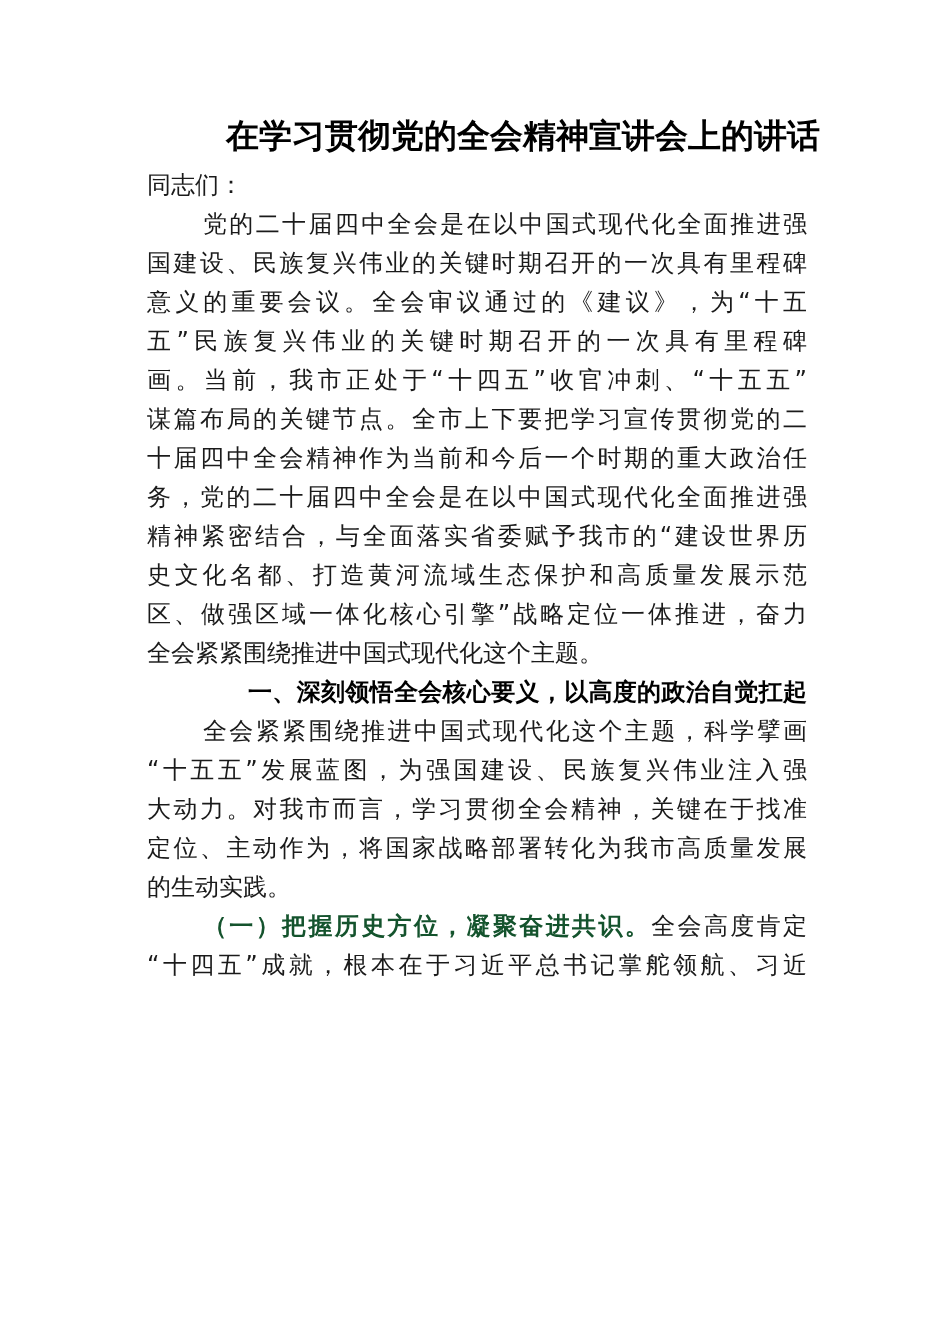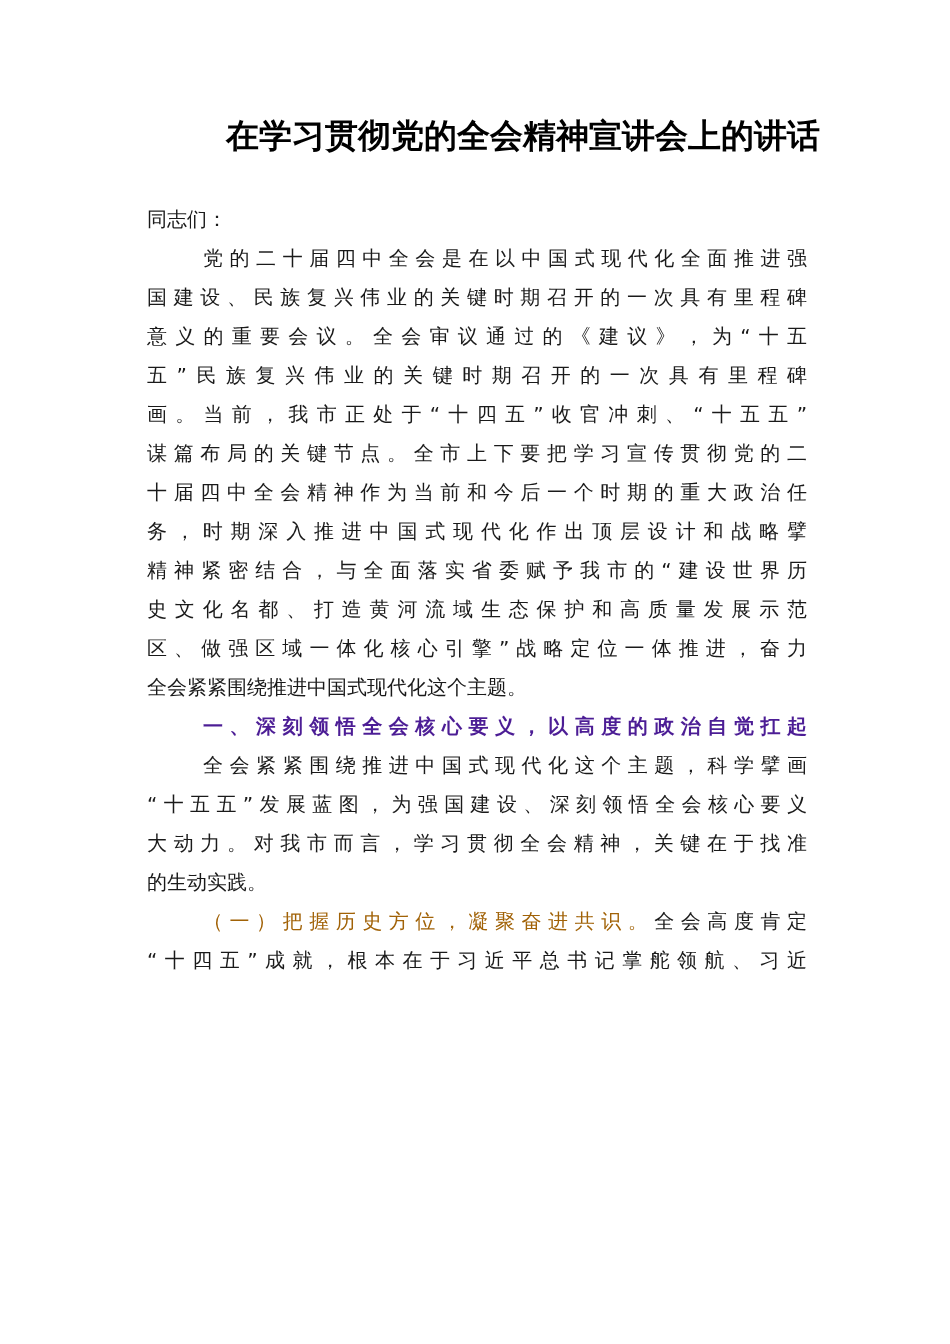--- a/index.html
+++ b/index.html
@@ -33,47 +33,48 @@
       font-size: 33px;
       line-height: 48px;
       letter-spacing: 0px;
       color: #000000;
       white-space: nowrap;
       padding-left: 48px;
     }
     .body {
       position: absolute;
       left: 147px;
-      top: 200px;
+      top: 166px;
       width: 660px;
       font-family: "DejaVu Sans", "Liberation Sans", sans-serif;
-      font-size: 20px;
+      font-size: 24px;
       color: #1a1a1a;
     }
     .line {
       display: block;
       height: 39px;
       line-height: 39px;
       white-space: nowrap;
       text-align: justify;
       text-align-last: justify;
     }
     .line.last {
       text-align-last: left;
     }
     .line.indent {
       padding-left: 56px;
     }
     .line.bold {
       font-weight: bold;
-      color: #4c1d95;
+      color: #000000;
+      margin-left: 45px;
     }
     .line .strong {
-      font-weight: normal;
-      color: #a16207;
+      font-weight: bold;
+      color: #14532d;
     }
     .para {
       display: block;
     }
   </style>
 </head>
 <body>
 
 <div class="page">
 
@@ -84,35 +85,36 @@
     <span class="line last">同志们：</span>
 
     <div class="para">
       <span class="line indent">党的二十届四中全会是在以中国式现代化全面推进强</span>
       <span class="line">国建设、民族复兴伟业的关键时期召开的一次具有里程碑</span>
       <span class="line">意义的重要会议。全会审议通过的《建议》，为“十五</span>
       <span class="line">五”民族复兴伟业的关键时期召开的一次具有里程碑</span>
       <span class="line">画。当前，我市正处于“十四五”收官冲刺、“十五五”</span>
       <span class="line">谋篇布局的关键节点。全市上下要把学习宣传贯彻党的二</span>
       <span class="line">十届四中全会精神作为当前和今后一个时期的重大政治任</span>
-      <span class="line">务，时期深入推进中国式现代化作出顶层设计和战略擘</span>
+      <span class="line">务，党的二十届四中全会是在以中国式现代化全面推进强</span>
       <span class="line">精神紧密结合，与全面落实省委赋予我市的“建设世界历</span>
       <span class="line">史文化名都、打造黄河流域生态保护和高质量发展示范</span>
       <span class="line">区、做强区域一体化核心引擎”战略定位一体推进，奋力</span>
       <span class="line last">全会紧紧围绕推进中国式现代化这个主题。</span>
     </div>
 
     <div class="para">
       <span class="line indent bold">一、深刻领悟全会核心要义，以高度的政治自觉扛起</span>
     </div>
 
     <div class="para">
       <span class="line indent">全会紧紧围绕推进中国式现代化这个主题，科学擘画</span>
-      <span class="line">“十五五”发展蓝图，为强国建设、深刻领悟全会核心要义</span>
+      <span class="line">“十五五”发展蓝图，为强国建设、民族复兴伟业注入强</span>
       <span class="line">大动力。对我市而言，学习贯彻全会精神，关键在于找准</span>
+      <span class="line">定位、主动作为，将国家战略部署转化为我市高质量发展</span>
       <span class="line last">的生动实践。</span>
     </div>
 
     <div class="para">
       <span class="line indent"><span class="strong">（一）把握历史方位，凝聚奋进共识。</span><span>全会高度肯定</span></span>
       <span class="line">“十四五”成就，根本在于习近平总书记掌舵领航、习近</span>
     </div>
 
   </div>
 </div>

